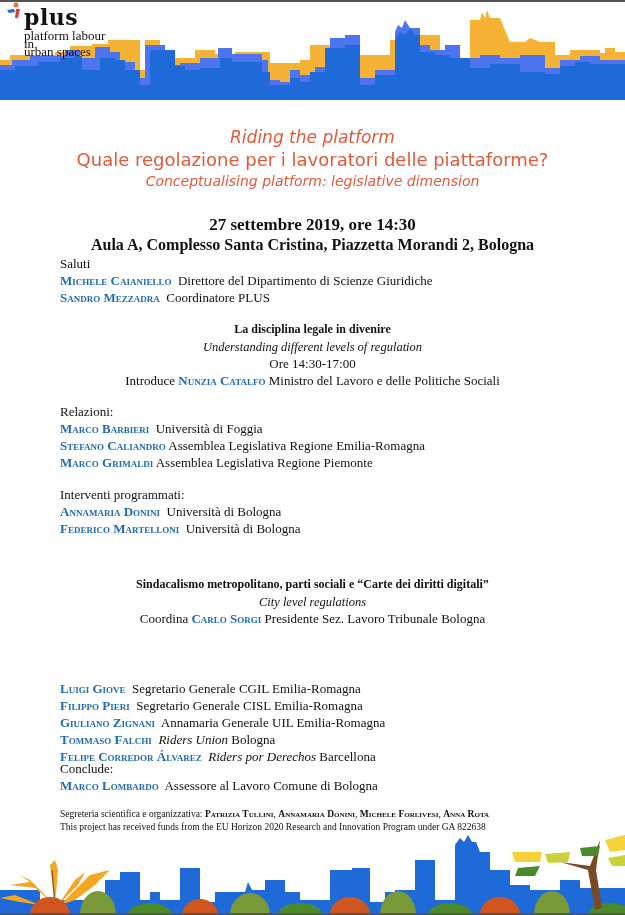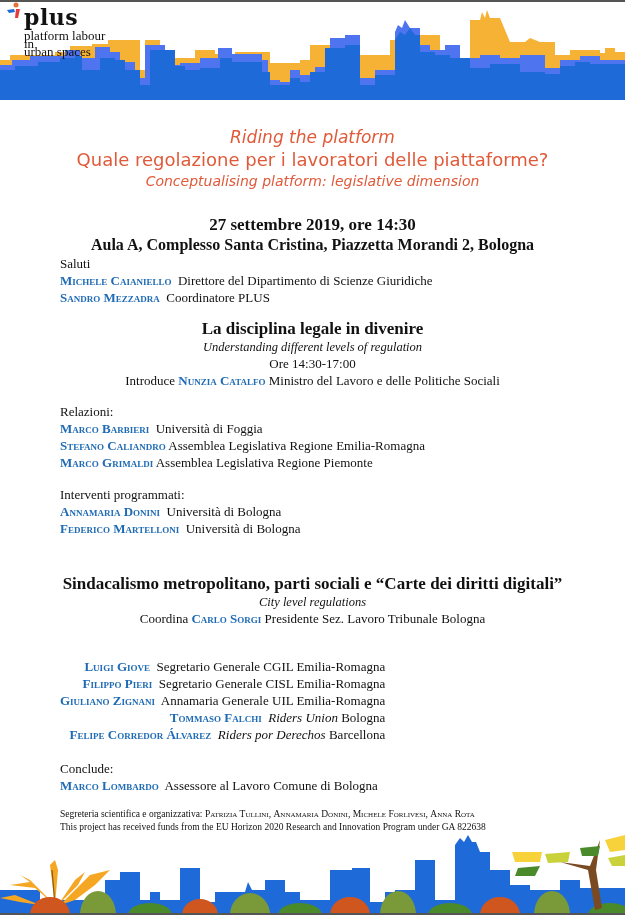--- a/index.html
+++ b/index.html
@@ -18,25 +18,25 @@
     .t2 { font-size: 18px; line-height: 24px; }
     .t3 { font-size: 14px; font-style: italic; line-height: 18px; }
 
     .center { position: absolute; left: 0; width: 625px; text-align: center; }
     .date { top: 215px; font-size: 17px; font-weight: bold; }
     .venue { top: 236px; font-size: 16px; font-weight: bold; }
 
     .block { position: absolute; left: 60px; font-size: 13px; line-height: 17px; }
     .name { color: #1f6bb5; font-variant: small-caps; font-weight: bold; }
     .row { white-space: nowrap; }
-    .sec-title { font-size: 17px; font-weight: bold; line-height: 20px; }
+    .sec-title { font-size: 12px; font-weight: bold; line-height: 20px; }
     .sec-sub { font-size: 12.5px; font-style: italic; line-height: 16px; }
     .sec-line { font-size: 13px; line-height: 17px; }
     .small { position: absolute; left: 60px; font-size: 9.5px; line-height: 12px; white-space: nowrap; }
-    .small .name { color: #111; font-weight: normal; }
+    .small .name { color: #111; font-weight: bold; }
   </style>
 </head>
 <body>
 
 <svg class="header-art" viewBox="0 0 625 100" preserveAspectRatio="none">
   <path fill="#f5b234" d="M0,60 L10,60 L10,55 L55,55 L55,52 L70,52 L70,46 L92,46 L92,44 L108,44 L108,40 L140,40 L140,70 L145,70 L145,40 L160,40 L160,58 L195,58 L195,50 L215,50 L215,54 L235,54 L235,52 L270,52 L270,63 L300,63 L300,60 L310,60 L310,45 L330,45 L330,40 L342,40 L342,45 L360,45 L360,55 L390,55 L390,40 L400,40 L400,35 L440,35 L440,60 L465,60 L465,65 L470,65 L470,20 L480,20 L482,12 L485,18 L487,10 L490,18 L500,18 L510,42 L525,42 L530,38 L540,42 L555,42 L555,55 L570,55 L570,50 L600,50 L600,53 L605,53 L605,48 L615,48 L615,52 L625,52 L625,100 L0,100 Z"></path>
   <path fill="#4f74f0" d="M0,65 L12,65 L12,60 L30,60 L30,56 L65,56 L65,50 L80,50 L80,58 L95,58 L95,47 L110,47 L110,52 L120,52 L120,62 L135,62 L135,78 L145,78 L145,45 L165,45 L165,65 L180,65 L180,63 L200,63 L200,58 L218,58 L218,48 L232,48 L232,54 L262,54 L262,60 L268,60 L268,80 L280,80 L280,82 L290,82 L290,70 L300,70 L300,75 L315,75 L315,67 L330,67 L330,38 L345,38 L345,35 L360,35 L360,78 L375,78 L375,70 L395,70 L395,32 L398,25 L402,28 L405,20 L410,28 L420,28 L420,45 L430,45 L430,50 L445,50 L445,45 L460,45 L460,58 L480,58 L480,55 L500,55 L500,58 L520,58 L520,55 L545,55 L545,68 L560,68 L560,60 L580,60 L580,56 L600,56 L600,60 L625,60 L625,100 L0,100 Z"></path>
   <path fill="#1e6ad8" d="M0,70 L15,70 L15,66 L38,66 L38,62 L60,62 L60,58 L75,58 L75,56 L82,56 L82,70 L100,70 L100,58 L115,58 L115,60 L125,60 L125,70 L140,70 L140,85 L150,85 L150,50 L175,50 L175,66 L185,66 L185,70 L200,70 L200,68 L220,68 L220,58 L232,58 L232,62 L262,62 L262,72 L270,72 L270,85 L290,85 L290,78 L300,78 L300,82 L310,82 L310,72 L325,72 L325,48 L345,48 L345,45 L360,45 L360,85 L375,85 L375,75 L395,75 L395,40 L400,32 L405,35 L410,28 L415,35 L420,35 L420,52 L435,52 L435,55 L450,55 L450,58 L470,58 L470,68 L490,68 L490,64 L520,64 L520,72 L545,72 L545,74 L560,74 L560,66 L575,66 L575,62 L590,62 L590,64 L625,64 L625,100 L0,100 Z"></path>
 </svg>
 <div class="topline"></div>
@@ -88,21 +88,21 @@
   <div class="row"><span class="name">Annamaria Donini</span>&nbsp; <span>Università di Bologna</span></div>
   <div class="row"><span class="name">Federico Martelloni</span>&nbsp; <span>Università di Bologna</span></div>
 </div>
 
 <div class="center" style="top:574px;">
   <div class="sec-title">Sindacalismo metropolitano, parti sociali e “Carte dei diritti digitali”</div>
   <div class="sec-sub">City level regulations</div>
   <div class="sec-line"><span>Coordina</span> <span class="name">Carlo Sorgi</span> <span>Presidente Sez. Lavoro Tribunale Bologna</span></div>
 </div>
 
-<div class="block" style="top:658px;text-align:right;">
+<div class="block" style="top:680px;">
   <div class="row"><span class="name">Luigi Giove</span>&nbsp; <span>Segretario Generale CGIL Emilia-Romagna</span></div>
   <div class="row"><span class="name">Filippo Pieri</span>&nbsp; <span>Segretario Generale CISL Emilia-Romagna</span></div>
   <div class="row"><span class="name">Giuliano Zignani</span>&nbsp; <span>Annamaria Generale UIL Emilia-Romagna</span></div>
   <div class="row"><span class="name">Tommaso Falchi</span>&nbsp; <i>Riders Union</i> <span>Bologna</span></div>
   <div class="row"><span class="name">Felipe Corredor Álvarez</span>&nbsp; <i>Riders por Derechos</i> <span>Barcellona</span></div>
 </div>
 
 <div class="block" style="top:760px;">
   <div class="row">Conclude:</div>
   <div class="row"><span class="name">Marco Lombardo</span>&nbsp; <span>Assessore al Lavoro Comune di Bologna</span></div>

